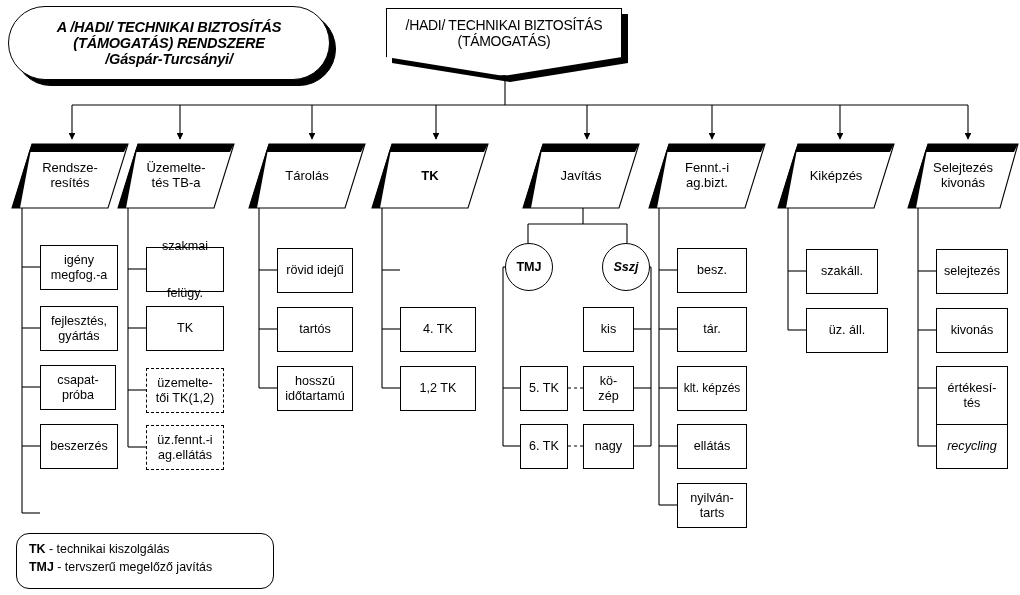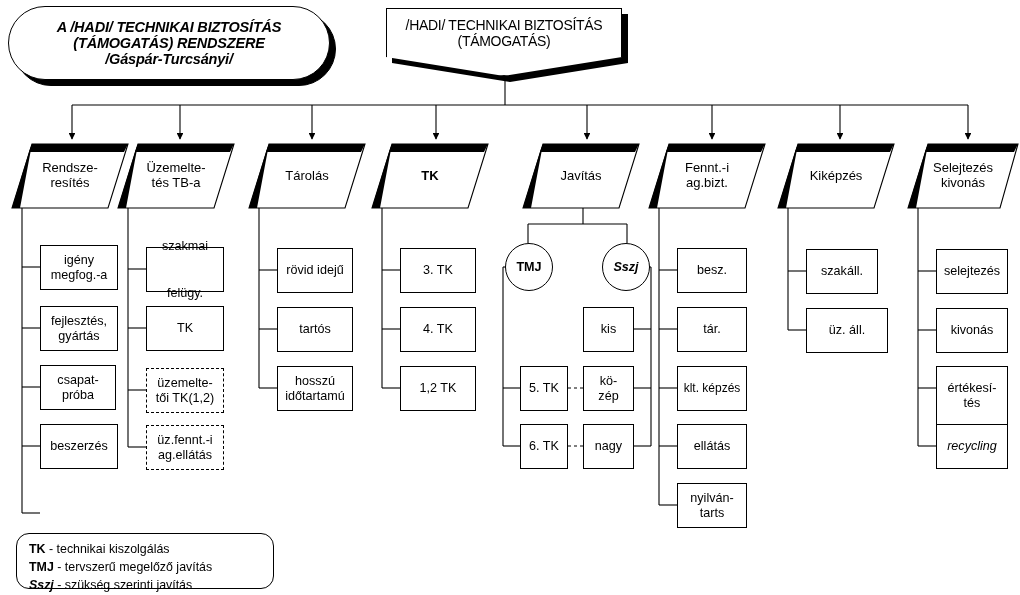--- a/index.html
+++ b/index.html
@@ -350,23 +350,20 @@
     <span>rövid idejű</span>
   </div>
   <div class="node leaf" style="left:277px;top:307px;width:76px;height:45px;">
     <span>tartós</span>
   </div>
   <div class="node leaf" style="left:277px;top:366px;width:76px;height:45px;flex-direction:column;">
     <span>hosszú</span>
     <span>időtartamú</span>
   </div>
 
-  <div class="node leaf" style="left:400px;top:248px;width:76px;height:45px;">
-    <span>3. TK</span>
-  </div>
   <div class="node leaf" style="left:400px;top:307px;width:76px;height:45px;">
     <span>4. TK</span>
   </div>
   <div class="node leaf" style="left:400px;top:366px;width:76px;height:45px;">
     <span>1,2 TK</span>
   </div>
 
   <div class="node ellip" style="left:505px;top:243px;width:48px;height:48px;">
     <span>TMJ</span>
   </div>
@@ -428,18 +425,15 @@
     <span>recycling</span>
   </div>
 
   <div class="legend" style="left:16px;top:533px;width:258px;height:56px;">
     <div class="row">
       <span class="ab">TK</span><span> - technikai kiszolgálás</span>
     </div>
     <div class="row">
       <span class="ab">TMJ</span><span> - tervszerű megelőző javítás</span>
     </div>
-    <div class="row">
-      <span class="ab it">Sszj</span><span> - szükség szerinti javítás</span>
-    </div>
   </div>
 
 </div>
 
 </body></html>

